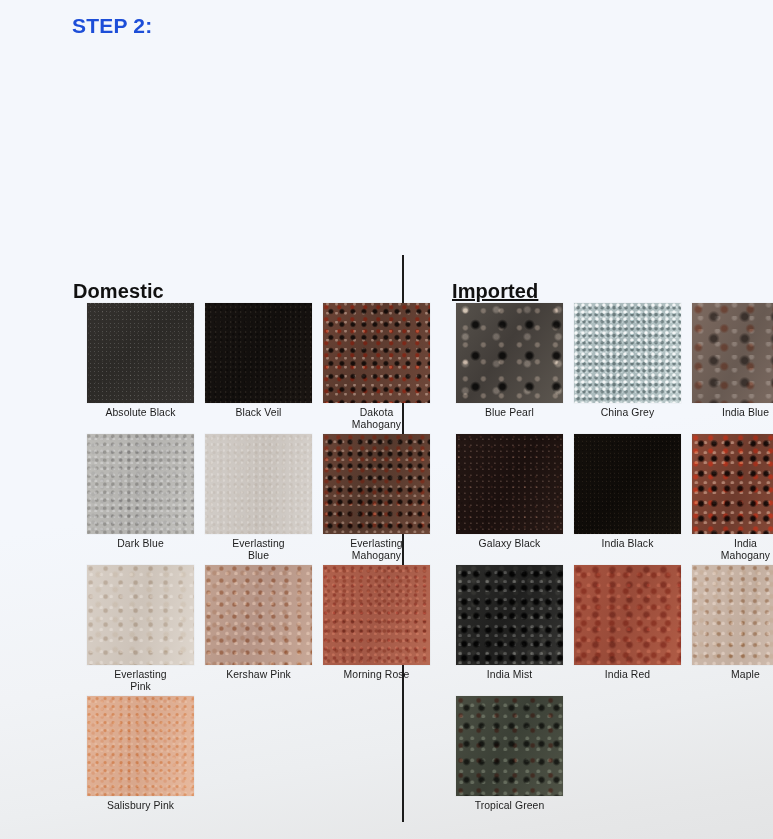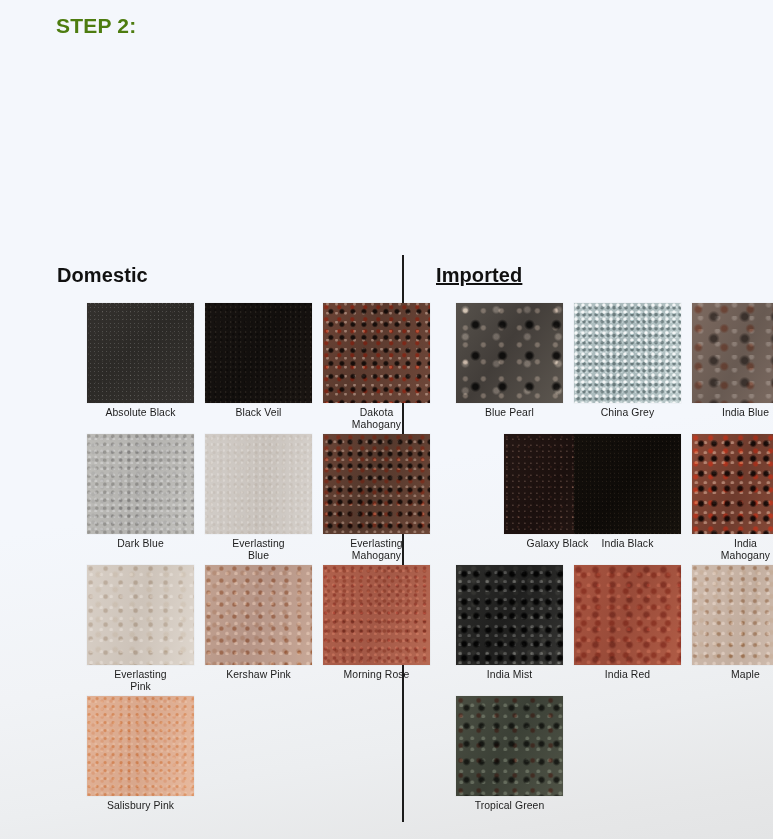--- a/index.html
+++ b/index.html
@@ -33,22 +33,22 @@
   .intro {
     position: absolute;
     left: 56px;
     top: 14px;
     width: 690px;
   }
   .step-label {
     font-size: 21px;
     font-weight: bold;
     letter-spacing: 0.2px;
-    color: #4d7c0f;
-    margin: 0 0 20px 0;
+    color: #1d4ed8;
+    margin: 0 0 20px 16px;
     line-height: 1.1;
   }
   .choose-title {
     font-size: 23px;
     font-weight: 300;
     letter-spacing: 4.2px;
     color: #1a1a1a;
     margin: 0 0 14px 0;
     line-height: 1.15;
   }
@@ -73,21 +73,21 @@
     margin: 0;
   }
 
   
   .col-head {
     position: absolute;
     font-size: 20px;
     font-weight: bold;
     color: #111111;
     letter-spacing: 0.1px;
-    margin: 0;
+    margin: 16px;
   }
   .col-head.domestic { left: 57px; top: 264px; }
   .col-head.imported { left: 436px; top: 264px; text-decoration: underline; }
 
   .divider {
     position: absolute;
     left: 402px;
     top: 255px;
     width: 2px;
     height: 567px;
@@ -356,21 +356,21 @@
         <span class="swatch-label">Blue Pearl</span>
       </div>
       <div class="swatch" style="left: 118px; top: 0px;">
         <div class="swatch-img tex tex-china-grey" style="background-color: rgb(174, 190, 192);"></div>
         <span class="swatch-label">China Grey</span>
       </div>
       <div class="swatch" style="left: 236px; top: 0px;">
         <div class="swatch-img tex tex-coral-blue" style="background-color: rgb(115, 99, 90);"></div>
         <span class="swatch-label">India Blue</span>
       </div>
-      <div class="swatch" style="left: 0px; top: 131px; margin-left: 48px;">
+      <div class="swatch" style="left: 0px; top: 131px;">
         <div class="swatch-img tex tex-galaxy-black" style="background-color: rgb(32, 20, 17);"></div>
         <span class="swatch-label">Galaxy Black</span>
       </div>
       <div class="swatch" style="left: 118px; top: 131px;">
         <div class="swatch-img tex tex-india-black" style="background-color: rgb(18, 16, 12);"></div>
         <span class="swatch-label">India Black</span>
       </div>
       <div class="swatch" style="left: 236px; top: 131px;">
         <div class="swatch-img tex tex-india-mahogany" style="background-color: rgb(125, 67, 51);"></div>
         <span class="swatch-label">India<span class="l2">Mahogany</span></span>

